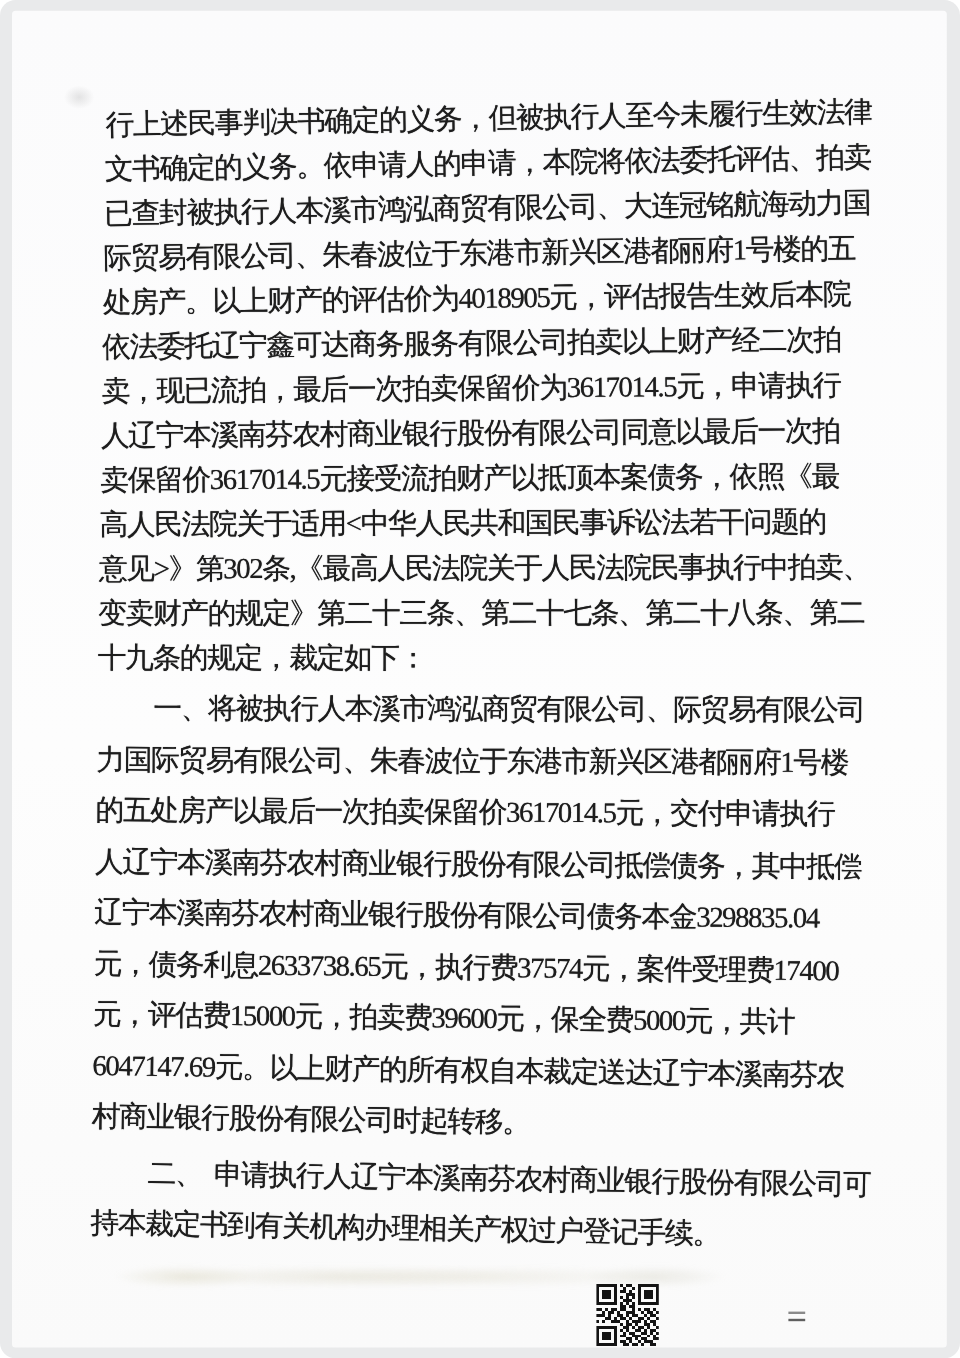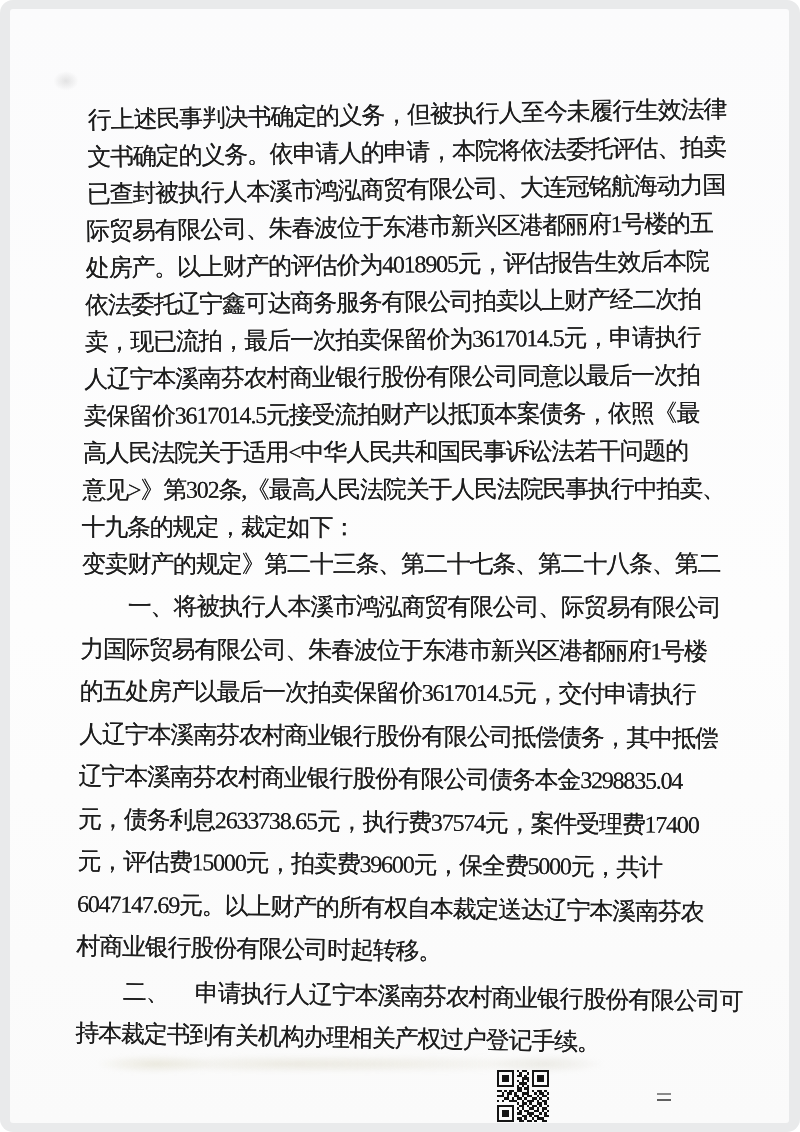--- a/index.html
+++ b/index.html
@@ -39,35 +39,35 @@
       radial-gradient(closest-side at 15% 50%, rgba(205,200,170,0.35), transparent 70%),
       radial-gradient(closest-side at 38% 50%, rgba(205,200,175,0.30), transparent 70%),
       radial-gradient(closest-side at 60% 50%, rgba(205,200,175,0.22), transparent 70%),
       radial-gradient(closest-side at 85% 50%, rgba(200,198,180,0.30), transparent 70%);
     filter: blur(2px);
   }
 
   
   .text-block {
     position: absolute;
-    left: 88px; top: 102px;
+    left: 88px; top: 87px;
     width: 655px;
     color: #1d1d1d;
     font-size: 24px;
     letter-spacing: -1.2px;
     text-shadow: 0 0 0.6px rgba(25,25,25,0.85);
   }
   .para .line {
     white-space: pre;
     transform-origin: 0 60%;
   }
   .p0 .line { line-height: 37px; }
   .p1 .line, .p2 .line { line-height: 42.5px; }
   .p1 { margin-top: 2px; }
-  .p2 { margin-top: 4px; font-family: Liberation Mono, monospace; }
+  .p2 { margin-top: 4px; }
   .line.indent { text-indent: 47px; }
 
   
   .qr {
     position: absolute;
     left: 497px; top: 1070px;
     width: 52px; height: 52px;
   }
   .qr svg { width: 100%; height: 100%; shape-rendering: crispEdges; }
 
@@ -97,22 +97,22 @@
         <div class="line" style="transform: rotate(-0.91deg) translateX(-0.6px);">文书确定的义务。依申请人的申请，本院将依法委托评估、拍卖</div>
         <div class="line" style="transform: rotate(-0.83deg) translateX(-1.1px);">已查封被执行人本溪市鸿泓商贸有限公司、大连冠铭航海动力国</div>
         <div class="line" style="transform: rotate(-0.74deg) translateX(-1.7px);">际贸易有限公司、朱春波位于东港市新兴区港都丽府1号楼的五</div>
         <div class="line" style="transform: rotate(-0.65deg) translateX(-2.2px);">处房产。以上财产的评估价为4018905元，评估报告生效后本院</div>
         <div class="line" style="transform: rotate(-0.57deg) translateX(-2.8px);">依法委托辽宁鑫可达商务服务有限公司拍卖以上财产经二次拍</div>
         <div class="line" style="transform: rotate(-0.48deg) translateX(-3.3px);">卖，现已流拍，最后一次拍卖保留价为3617014.5元，申请执行</div>
         <div class="line" style="transform: rotate(-0.39deg) translateX(-3.9px);">人辽宁本溪南芬农村商业银行股份有限公司同意以最后一次拍</div>
         <div class="line" style="transform: rotate(-0.3deg) translateX(-4.4px);">卖保留价3617014.5元接受流拍财产以抵顶本案债务，依照《最</div>
         <div class="line" style="transform: rotate(-0.22deg) translateX(-5px);">高人民法院关于适用&lt;中华人民共和国民事诉讼法若干问题的</div>
         <div class="line" style="transform: rotate(-0.13deg) translateX(-5.5px);">意见&gt;》第302条,《最高人民法院关于人民法院民事执行中拍卖、</div>
+        <div class="line" style="transform: rotate(-0.04deg) translateX(-6.1px);">变卖财产的规定》第二十三条、第二十七条、第二十八条、第二</div>
         <div class="line" style="transform: rotate(0.04deg) translateX(-6.6px);">十九条的规定，裁定如下：</div>
-        <div class="line" style="transform: rotate(-0.04deg) translateX(-6.1px);">变卖财产的规定》第二十三条、第二十七条、第二十八条、第二</div>
       </div>
       <div class="para p1">
         <div class="line indent" style="transform: rotate(0.13deg) translateX(-7.2px);">一、将被执行人本溪市鸿泓商贸有限公司、际贸易有限公司</div>
         <div class="line" style="transform: rotate(0.22deg) translateX(-7.7px);">力国际贸易有限公司、朱春波位于东港市新兴区港都丽府1号楼</div>
         <div class="line" style="transform: rotate(0.3deg) translateX(-8.3px);">的五处房产以最后一次拍卖保留价3617014.5元，交付申请执行</div>
         <div class="line" style="transform: rotate(0.39deg) translateX(-8.8px);">人辽宁本溪南芬农村商业银行股份有限公司抵偿债务，其中抵偿</div>
         <div class="line" style="transform: rotate(0.48deg) translateX(-9.4px);">辽宁本溪南芬农村商业银行股份有限公司债务本金3298835.04</div>
         <div class="line" style="transform: rotate(0.57deg) translateX(-9.9px);">元，债务利息2633738.65元，执行费37574元，案件受理费17400</div>
         <div class="line" style="transform: rotate(0.65deg) translateX(-10.5px);">元，评估费15000元，拍卖费39600元，保全费5000元，共计</div>
         <div class="line" style="transform: rotate(0.74deg) translateX(-11px);">6047147.69元。以上财产的所有权自本裁定送达辽宁本溪南芬农</div>

